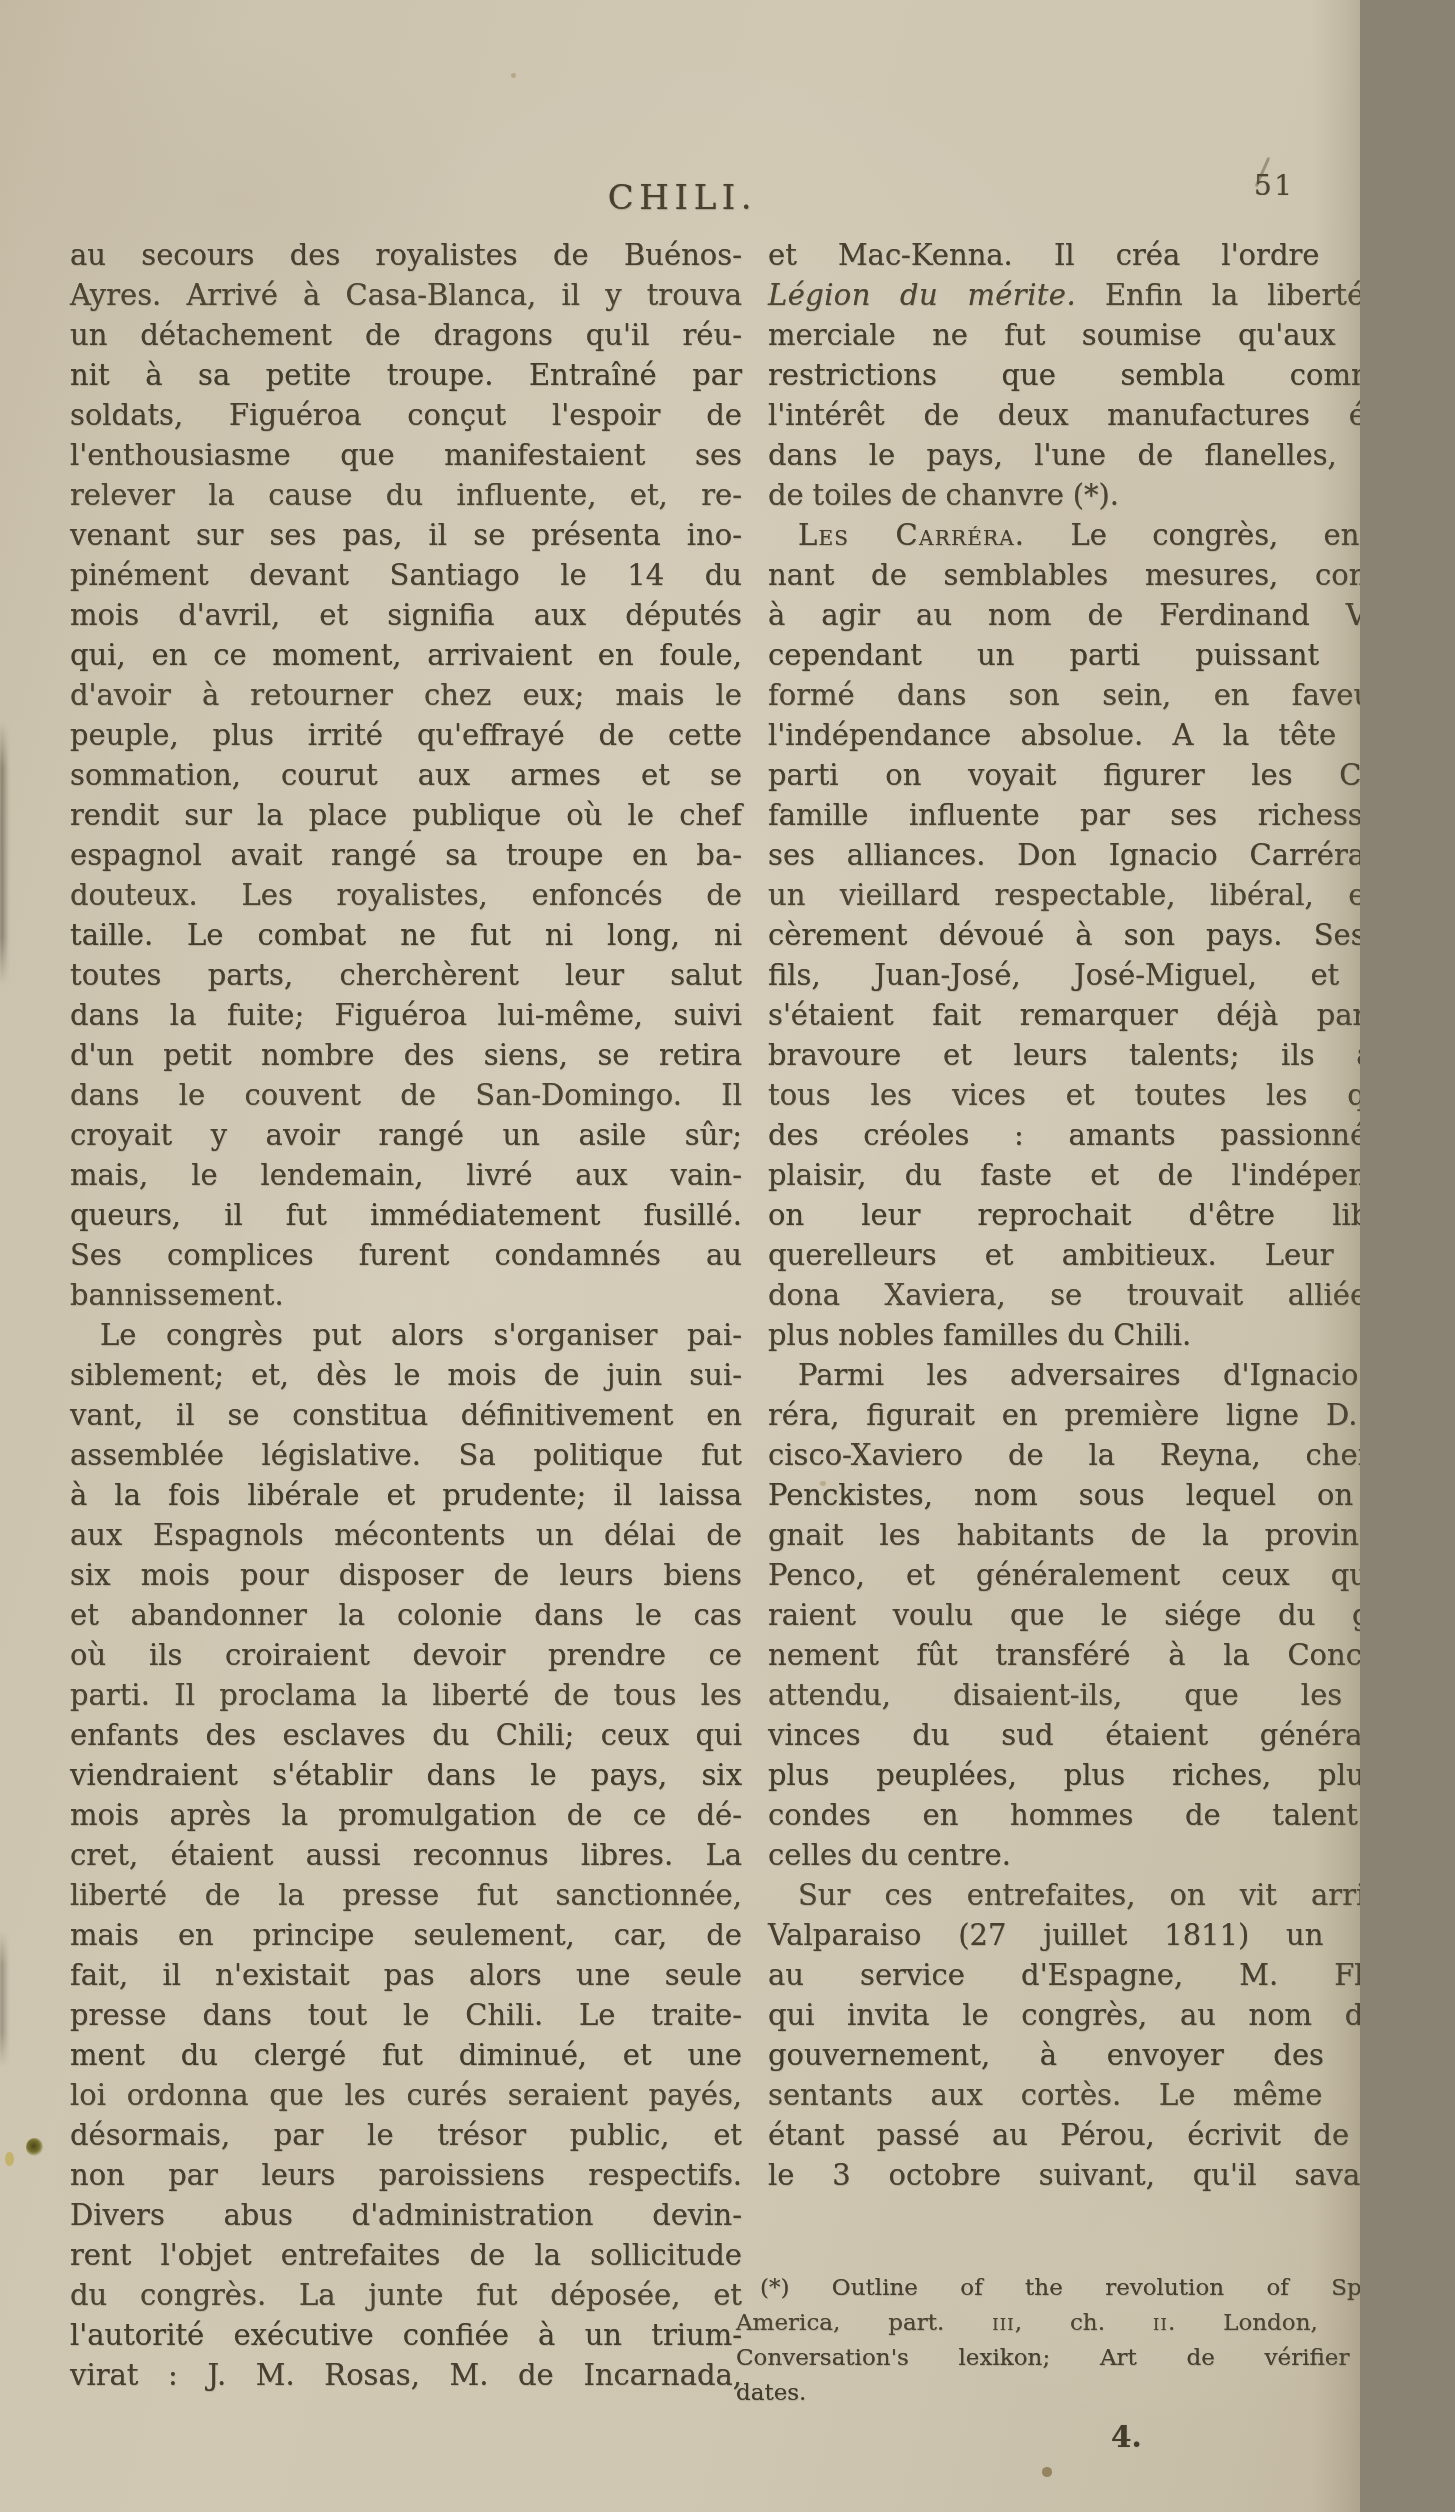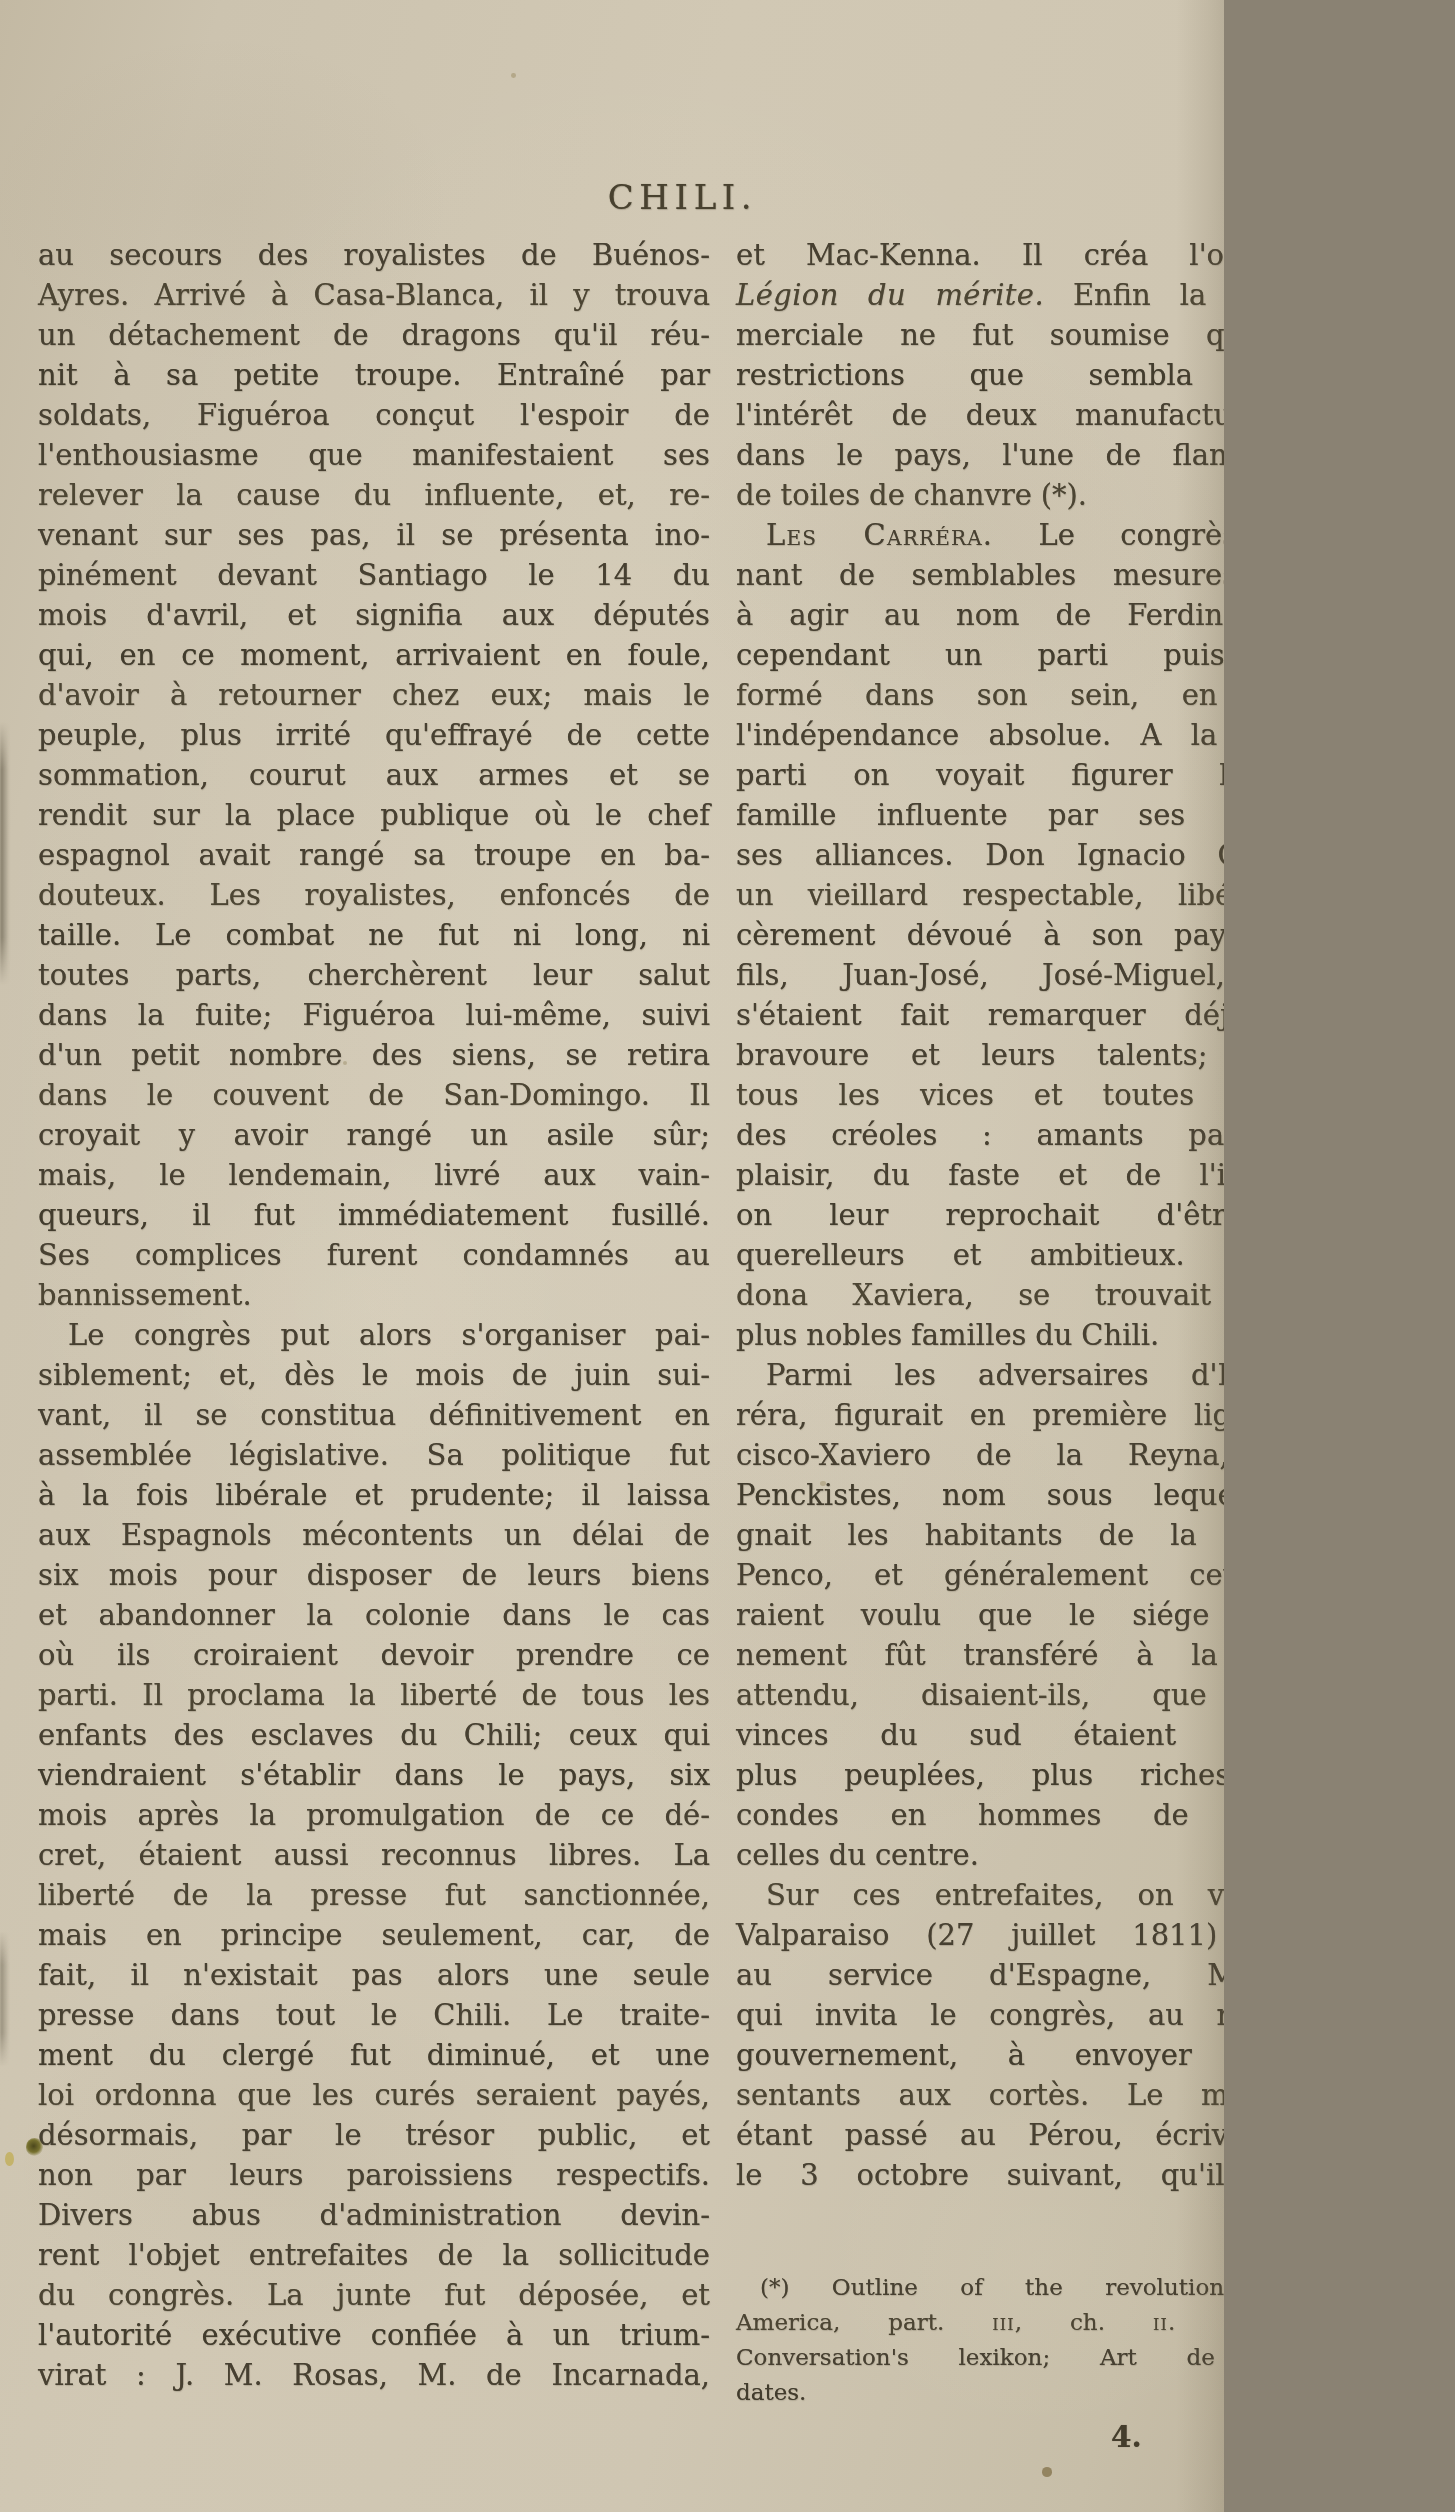--- a/index.html
+++ b/index.html
@@ -1,18 +1,18 @@
 <!DOCTYPE html>
 <html style="font-size:12.8px"><head>
 <meta charset="utf-8">
 <style>
   html,body{margin:0;padding:0;background:#8a8273;}
   .page{
     position:relative;
-    width:1224px;height:2512px;
+    width:1360px;height:2512px;
     overflow:hidden;
     background:
       radial-gradient(ellipse 1117px 1755px at 52% 42%, rgba(255,253,240,0.10), rgba(0,0,0,0) 60%),
       linear-gradient(104deg,#c3b9a3 0%,#ccc3af 12%,#d1c8b4 40%,#cfc6b2 68%,#c7bea8 92%,#c2b8a2 100%);
     font-family:"DejaVu Serif","Liberation Serif",serif;
   }
   
   .texture{
     position:absolute;inset:0;pointer-events:none;
     background-image:
@@ -47,21 +47,21 @@
   .page-number{
     position:absolute;left:1254px;top:169px;width:64px;
     font-size:28px;letter-spacing:2.4px;color:#4d4533;
     text-shadow:0 0 0.8px rgba(70,62,45,.5);
   }
   .pagenum-mark{
     position:absolute;left:1261px;top:156px;width:3.2px;height:32px;
     background:rgba(86,74,48,.42);transform:rotate(24deg);border-radius:1.6px;filter:blur(0.5px);
   }
 
-  .column{position:absolute;top:235px;font-size:29px;}
+  .column{position:absolute;top:235px;font-size:29px;margin-left:32px;}
   .col-left{left:38px;width:672px;}
   .col-right{left:736px;width:696px;}
   .line{
     line-height:40px;height:40px;white-space:normal;
     text-align:justify;text-align-last:justify;
     word-spacing:-0.4px;
     color:#474031;
     text-shadow:0 0 0.6px rgba(71,64,49,.55), 0.5px 0.6px 1px rgba(71,64,49,.22);
   }
   .line:nth-child(5n+2){color:#4c4533;}

